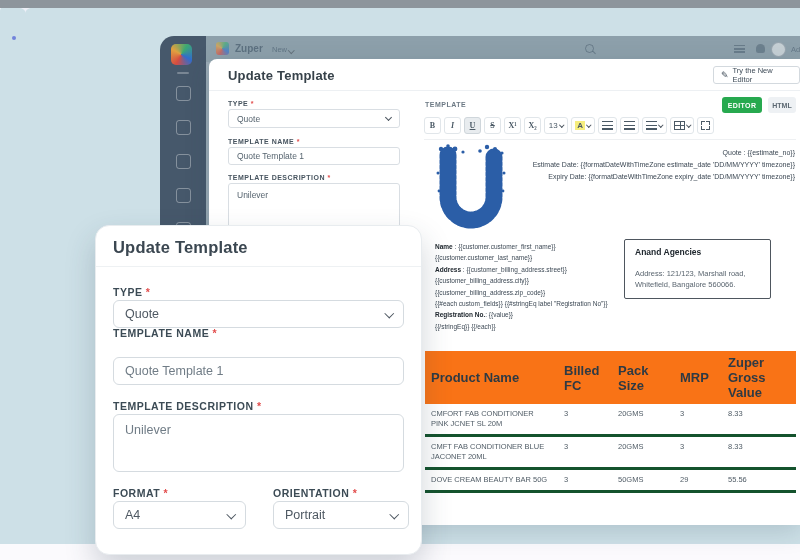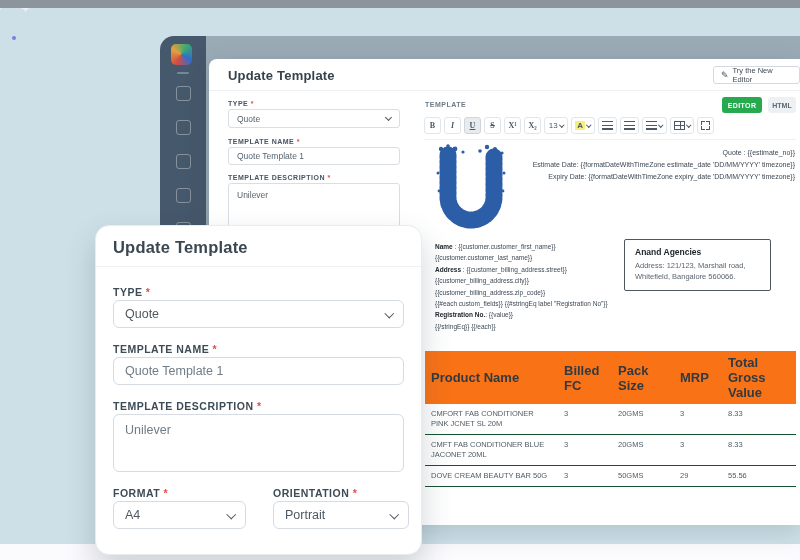--- a/index.html
+++ b/index.html
@@ -81,26 +81,26 @@
     linear-gradient(#4b5a66 0 0) right bottom/4px 1.3px,linear-gradient(#4b5a66 0 0) right bottom/1.3px 4px;
     background-repeat:no-repeat;}
 
   .doc-qlines{position:absolute;left:226px;top:88px;width:360px;text-align:right;font-size:7px;line-height:12px;
     color:#3c4854;white-space:nowrap;}
   .doc-logo{position:absolute;left:224px;top:84px;}
   .doc-customer{position:absolute;left:226px;top:182px;width:196px;font-size:6.5px;line-height:11.4px;color:#3c4854;}
   .doc-customer b{color:#20282f;}
   .agency-box{position:absolute;left:415px;top:180px;width:147px;border:1px solid #4e565e;border-radius:2px;
     background:#fff;padding:7px 10px 8px;}
-  .agency-name{font-size:8.5px;font-weight:bold;color:#20282f;margin-bottom:3px;}
+  .agency-name{font-size:8.5px;font-weight:bold;color:#20282f;margin-bottom:11px;}
   .agency-line{font-size:7.5px;line-height:11px;color:#5b6670;}
 
   table.products{position:absolute;left:216px;top:292px;width:371px;border-collapse:collapse;table-layout:fixed;}
   table.products th{background:#f97316;font-size:13px;font-weight:bold;color:#2f3a43;text-align:left;padding:4px 6px;}
-  table.products td{font-size:7.5px;color:#505c66;padding:5px 6px;border-bottom:1px solid #14532d;vertical-align:top;line-height:10px;margin-top:24px;}
+  table.products td{font-size:7.5px;color:#505c66;padding:5px 6px;border-bottom:3px solid #14532d;vertical-align:top;line-height:10px;margin-top:24px;}
   table.products col:nth-child(1){width:133px;}
   table.products col:nth-child(2){width:54px;}
   table.products col:nth-child(3){width:62px;}
   table.products col:nth-child(4){width:48px;}
   table.products col:nth-child(5){width:74px;}
 
   
   .zoom-card{left:95px;top:225px;width:325px;height:328px;background:#fff;border:1px solid #e8ecef;border-radius:14px;
     box-shadow:0 14px 30px rgba(44,62,80,.22);}
   .zoom-card *{box-sizing:border-box;}
@@ -128,20 +128,30 @@
 
   <div class="abs app-sliver"></div>
   <div class="abs sidebar">
     <div class="logo"></div>
     <div class="dash"></div>
     <div class="side-ic" style="top:50px;"></div>
     <div class="side-ic" style="top:84px;"></div>
     <div class="side-ic" style="top:118px;"></div>
     <div class="side-ic" style="top:152px;"></div>
     <div class="side-ic" style="top:186px;"></div>
+  </div>
+  <div class="abs navbar">
+    <div class="nav-logo"></div>
+    <div class="nav-brand">Zuper</div>
+    <div class="nav-new"><span>New</span> <span class="chev sm"></span></div>
+    <div class="ic-search"></div>
+    <div class="ic-menu"></div>
+    <div class="ic-bell"></div>
+    <div class="nav-avatar"></div>
+    <div class="nav-right-text">Ad</div>
   </div>
 
   <div class="abs modal">
     <div class="m-title">Update Template</div>
     <div class="m-try">
       <span class="pencil">✎</span>
       <span>Try the New Editor</span>
     </div>
     <div class="m-divider"></div>
 
@@ -249,21 +259,21 @@
           <col>
           <col>
           <col>
         </colgroup>
       <thead>
           <tr>
             <th>Product Name</th>
             <th>Billed FC</th>
             <th>Pack Size</th>
             <th>MRP</th>
-            <th>Total Gross Value</th>
+            <th>Zuper Gross Value</th>
           </tr>
         </thead>
       <tbody>
           <tr>
             <td>CMFORT FAB CONDITIONER PINK JCNET SL 20M</td>
             <td>3</td>
             <td>20GMS</td>
             <td>3</td>
             <td>8.33</td>
           </tr>
@@ -290,21 +300,21 @@
   <div class="abs zoom-card">
     <div class="z-title">Update Template</div>
     <div class="z-divider"></div>
 
     <div class="z-label" style="left:17px;top:60px;"><span>TYPE</span> <span class="req">*</span></div>
     <div class="z-select" style="left:17px;top:74px;width:291px;">
         <span>Quote</span>
         <span class="chev lg"></span>
       </div>
 
-    <div class="z-label" style="left:17px;top:117px;"><span>TEMPLATE NAME</span> <span class="req">*</span></div>
+    <div class="z-label" style="left:17px;top:101px;"><span>TEMPLATE NAME</span> <span class="req">*</span></div>
     <div class="z-input" style="left:17px;top:131px;width:291px;">Quote Template 1</div>
 
     <div class="z-label" style="left:17px;top:174px;"><span>TEMPLATE DESCRIPTION</span> <span class="req">*</span></div>
     <div class="z-area" style="left:17px;top:188px;width:291px;">Unilever</div>
 
     <div class="z-label" style="left:17px;top:261px;"><span>FORMAT</span> <span class="req">*</span></div>
     <div class="z-select" style="left:17px;top:275px;width:133px;">
         <span>A4</span>
         <span class="chev lg"></span>
       </div>

